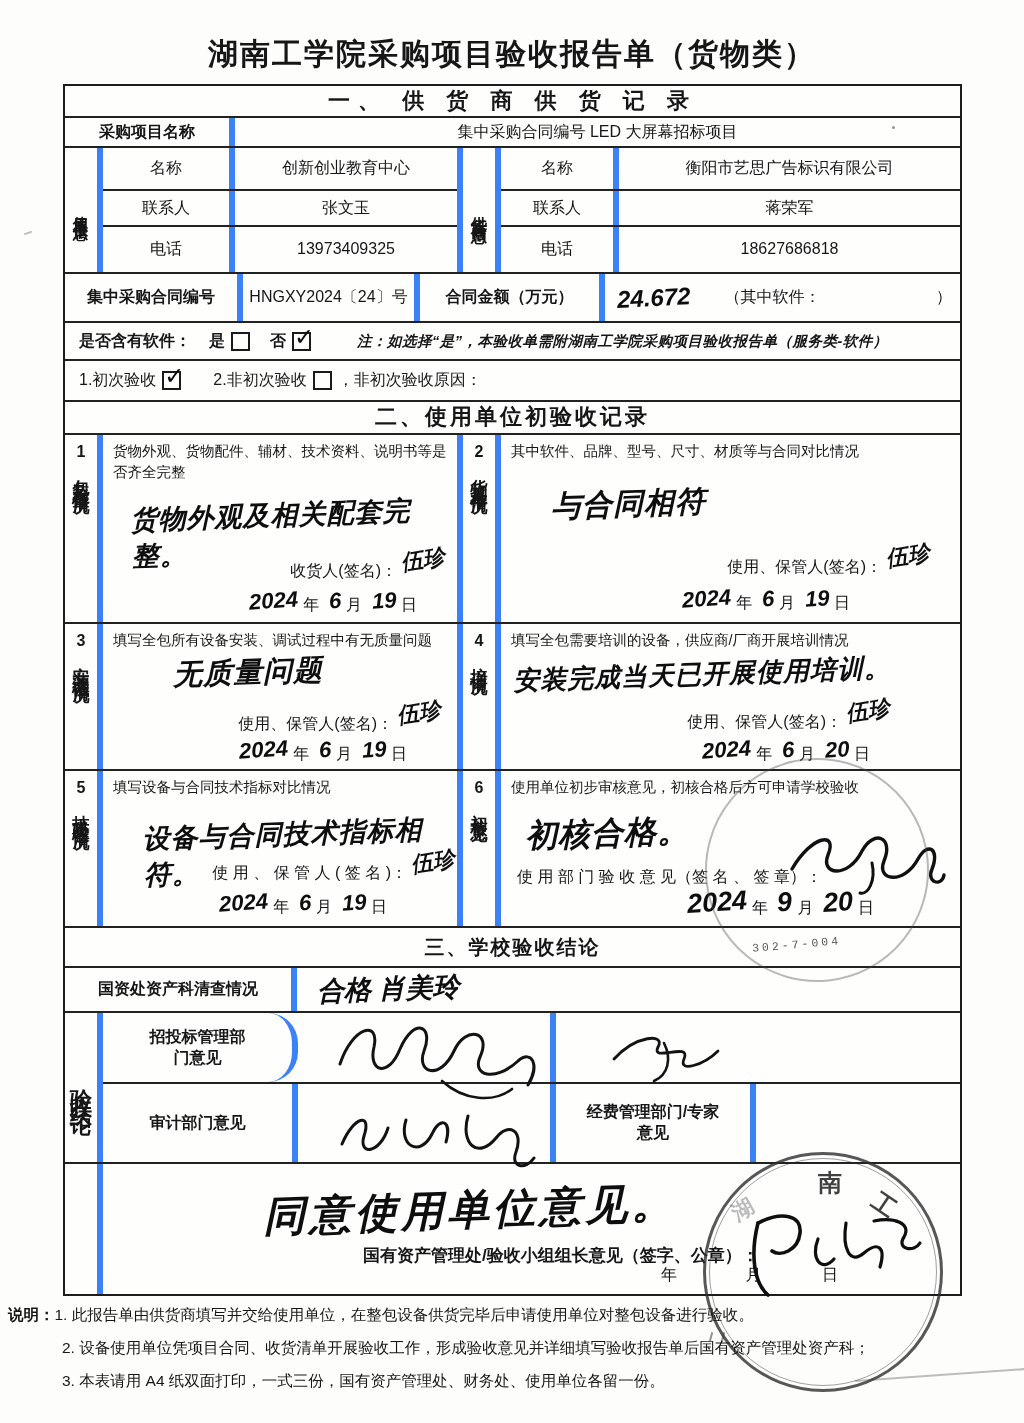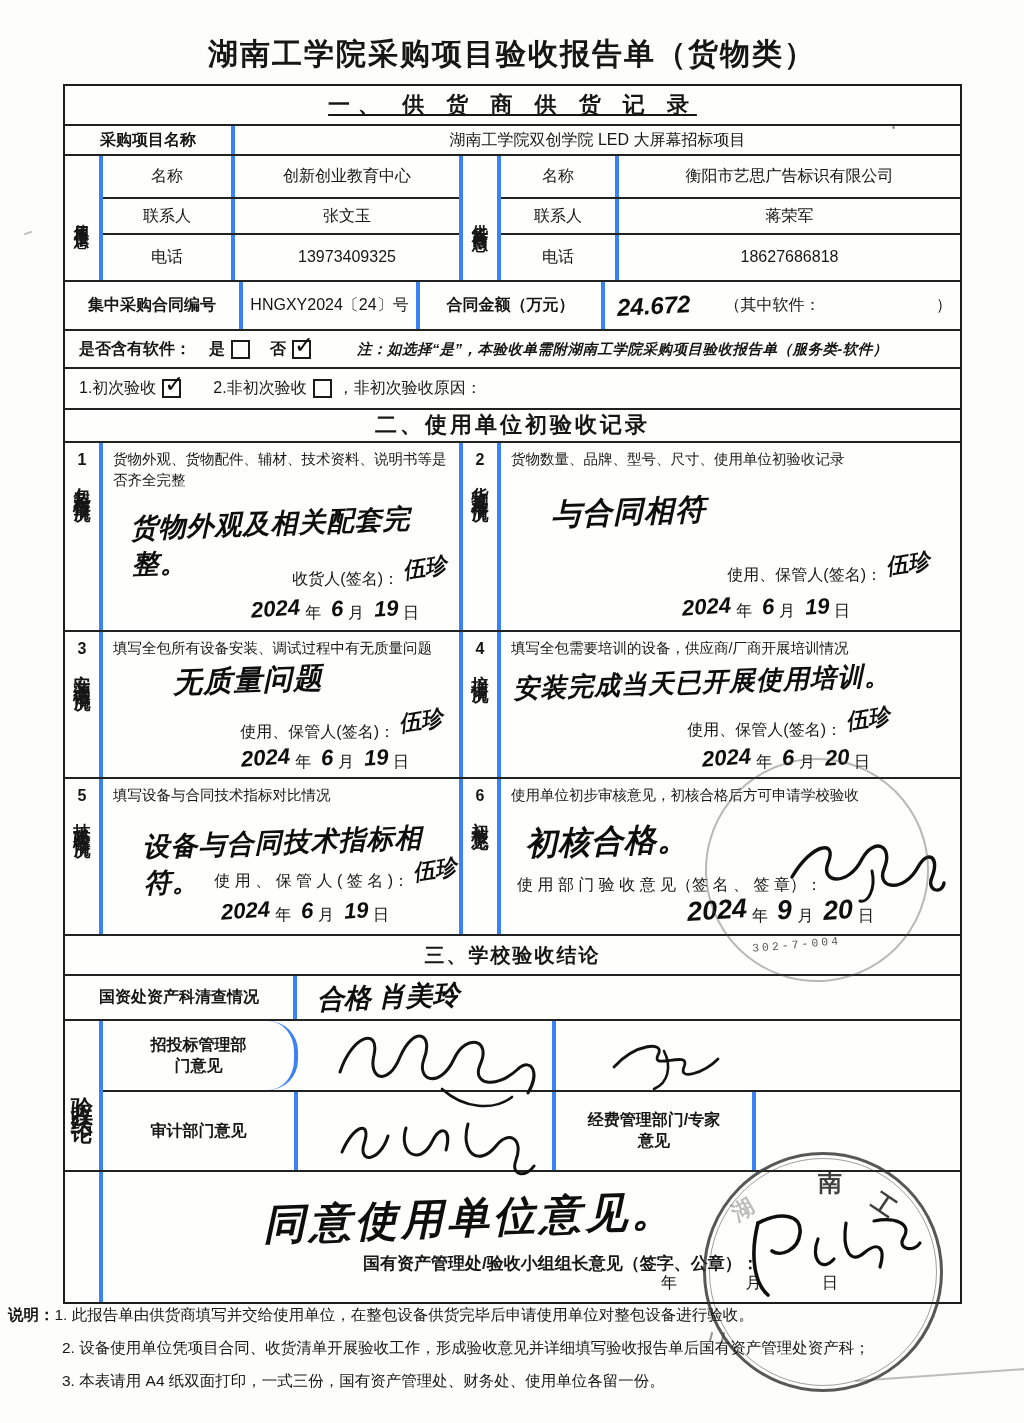--- a/index.html
+++ b/index.html
@@ -4,21 +4,21 @@
 <style>
   html,body{margin:0;padding:0;}
   body{background:#e8e8e6;}
   .page{position:relative;width:1024px;height:1423px;background:#fdfdfb;overflow:hidden;
         font-family:"Liberation Sans","DejaVu Sans",sans-serif;color:#161616;}
   .title{position:absolute;top:34px;left:0;width:100%;text-align:center;
          font-size:30px;font-weight:bold;letter-spacing:2px;}
   .tbl{position:absolute;left:63px;top:84px;width:895px;border:2.5px solid #1c1c1c;background:#fefefd;}
   .r{display:flex;box-sizing:border-box;}
   .bb{border-bottom:2px solid #222;}
-  .br{border-right:4px solid #3b82f6;}
+  .br{border-right:6px solid #3b82f6;}
   .c{box-sizing:border-box;display:flex;align-items:center;justify-content:center;
      text-align:center;font-size:16px;line-height:1.3;}
   .c.left{justify-content:flex-start;text-align:left;}
   .stack{display:flex;flex-direction:column;box-sizing:border-box;}
   .sec-h1{font-size:22px;font-weight:bold;letter-spacing:8px;}
   .sec-h2{font-size:22px;font-weight:bold;letter-spacing:3px;}
   .sec-h3{font-size:20px;font-weight:bold;letter-spacing:2px;}
   .vt{writing-mode:vertical-rl;text-orientation:upright;font-weight:bold;font-size:17px;
       letter-spacing:4px;line-height:1;}
   .sidecol{width:38px;flex:0 0 38px;display:flex;flex-direction:column;align-items:center;
@@ -51,27 +51,27 @@
 </style>
 </head>
 <body>
 
 <div class="page">
 
   <div class="title">湖南工学院采购项目验收报告单（货物类）</div>
 
   <div class="tbl">
 
-    <div class="r bb" style="height:40px;text-decoration:underline;">
+    <div class="r bb" style="height:32px;">
       <div class="c sec-h1" style="flex:1;">一、 供 货 商 供 货 记 录</div>
     </div>
 
     <div class="r bb" style="height:30px;">
       <div class="c br" style="flex:0 0 170px;font-weight:bold;">采购项目名称</div>
-      <div class="c" style="flex:1;">湖南工学院双创学院 LED 大屏幕招标项目</div>
+      <div class="c" style="flex:1;">集中采购合同编号 LED 大屏幕招标项目</div>
     </div>
 
     <div class="r bb" style="height:126px;">
       <div class="c br" style="flex:0 0 38px;">
         <span class="vt" style="font-size:15px;letter-spacing:2px;">使用单位信息</span>
       </div>
       <div class="stack br" style="flex:0 0 360px;">
         <div class="r bb" style="height:44px;">
           <div class="c br" style="flex:0 0 132px;">名称</div>
           <div class="c" style="flex:1;">创新创业教育中心</div>
@@ -159,21 +159,21 @@
           <span class="hw dnum">2024</span><span>年</span>
           <span class="hw dnum">6</span><span>月</span>
           <span class="hw dnum">19</span><span>日</span>
         </div>
       </div>
       <div class="sidecol br">
         <span class="num">2</span>
         <span class="vt">货物基本情况</span>
       </div>
       <div class="cell" style="flex:1;">
-        <div class="prompt">货物数量、品牌、型号、尺寸、使用单位初验收记录</div>
+        <div class="prompt">其中软件、品牌、型号、尺寸、材质等与合同对比情况</div>
         <div style="margin:22px 0 0 40px;"><span class="hw hw-main" style="font-size:30px;">与合同相符</span></div>
         <div class="signline" style="right:30px;bottom:42px;">
           <span>使用、保管人(签名)：</span><span class="hw signer">伍珍</span>
         </div>
         <div class="dateline" style="right:110px;bottom:8px;">
           <span class="hw dnum">2024</span><span>年</span>
           <span class="hw dnum">6</span><span>月</span>
           <span class="hw dnum">19</span><span>日</span>
         </div>
       </div>

